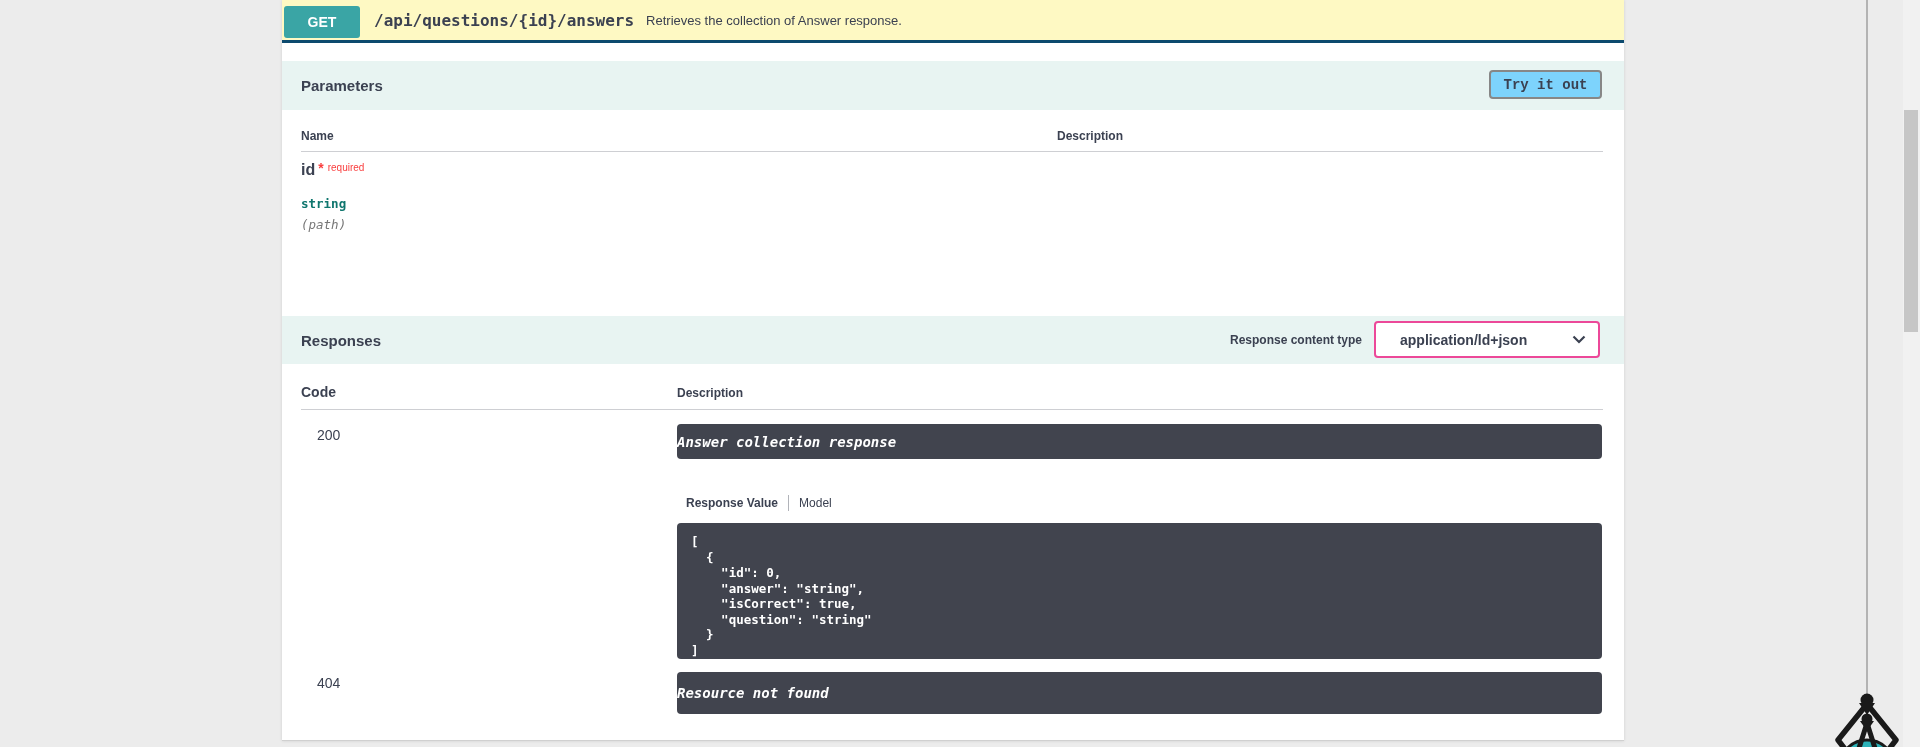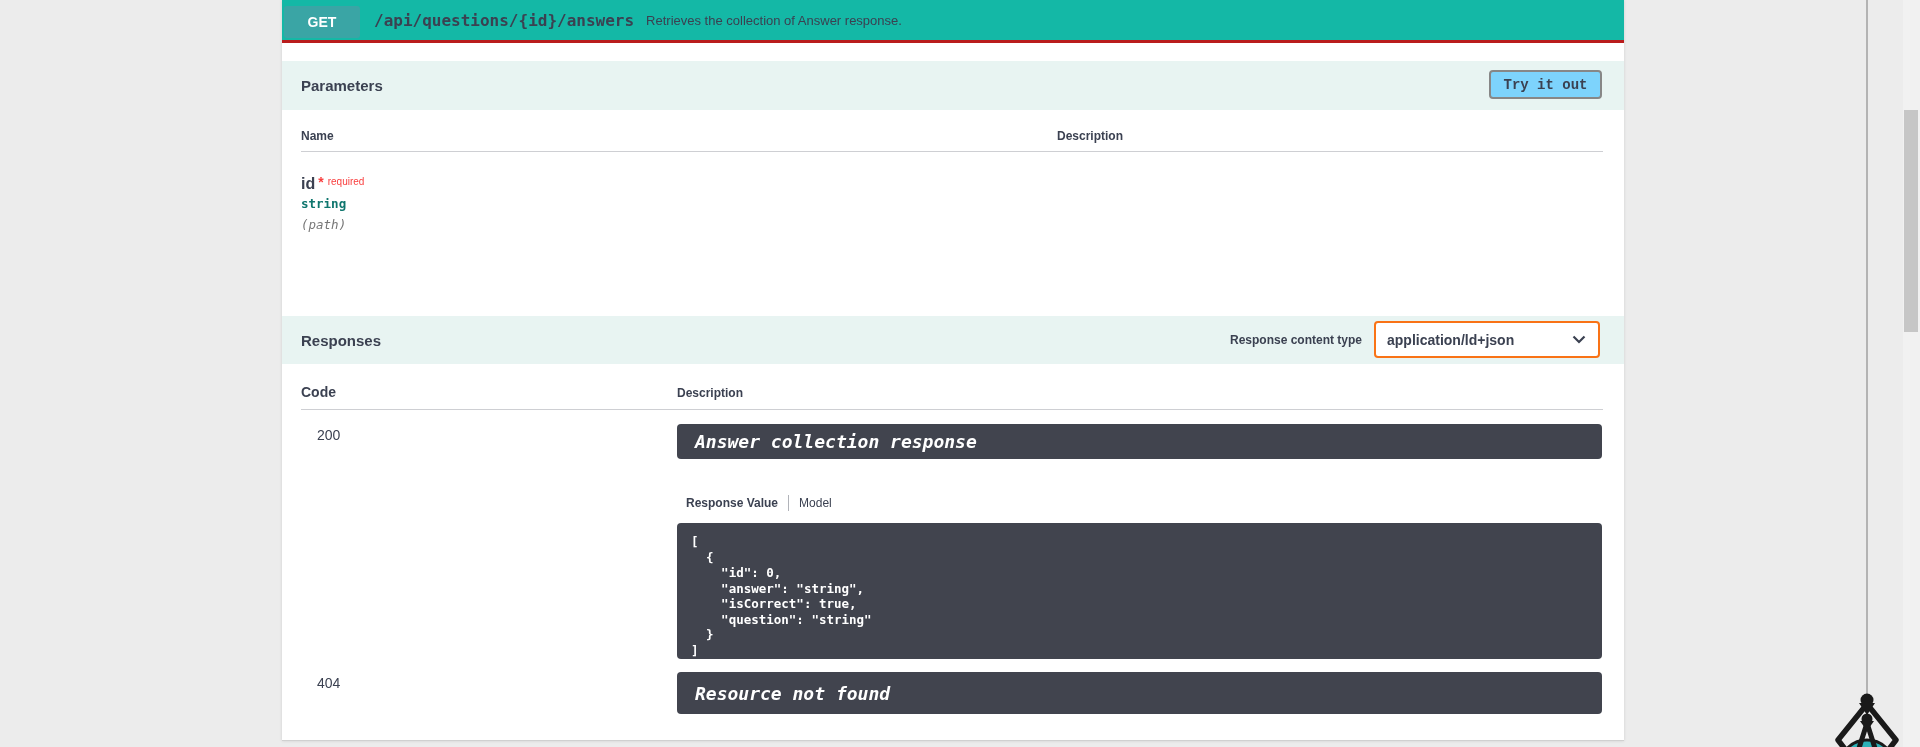--- a/index.html
+++ b/index.html
@@ -16,21 +16,21 @@
   .panel {
     position:absolute; left:282px; top:0; width:1342px; height:741px;
     background:#ffffff;
     border-bottom:1px solid #d0d0d0;
     box-shadow:0 0 3px rgba(0,0,0,.12);
   }
 
   
   .summary {
     position:absolute; left:0; top:0; width:100%; height:43px;
-    background:#14b8a6; border-bottom:3px solid #b91c1c;
+    background:#fef9c3; border-bottom:3px solid #0c4a6e;
     display:flex; align-items:center; cursor:pointer;
   }
   .method-badge {
     position:absolute; left:2px; top:6px; width:76px; height:32px;
     background:#3aa5a5; border-radius:3px;
     color:#ffffff; font-weight:bold; font-size:14px;
     display:flex; align-items:center; justify-content:center;
   }
   .summary-path {
     margin-left:92px; font-size:16px; font-weight:600; color:#3b4151;
@@ -54,50 +54,50 @@
     font-size:14px; font-weight:bold; color:#3b4151; cursor:pointer;
   }
 
   .content-type-wrap {
     position:absolute; right:24px; top:5px; height:37px;
     display:flex; align-items:center;
   }
   .content-type-label { font-size:12px; font-weight:bold; color:#3b4151; margin-right:12px; }
   .content-type-select {
     width:226px; height:37px; background:#ffffff;
-    border:2px solid #f97316; border-radius:4px;
+    border:2px solid #ec4899; border-radius:4px;
     display:flex; align-items:center; cursor:pointer;
-    padding:0 12px 0 11px;
+    padding:0 12px 0 24px;
   }
   .content-type-value { flex:1; font-size:14px; font-weight:bold; color:#3b4151; }
 
   
   .th { position:absolute; font-size:12px; font-weight:bold; color:#3b4151; }
   .th-lg { font-size:14px; }
   .rule {
     position:absolute; left:19px; width:1302px; height:0;
     border-bottom:1px solid rgba(59,65,81,.25);
   }
 
   
-  .param-name { position:absolute; left:19px; top:174px; font-size:16px; font-weight:bold; color:#3b4151;text-align:right; }
+  .param-name { position:absolute; left:19px; top:160px; font-size:16px; font-weight:bold; color:#3b4151;text-align:right; }
   .req-star { color:#f93e3e; font-size:14px; margin-left:3px; vertical-align:2px; }
   .req-label { color:#f93e3e; font-size:10px; font-weight:normal; margin-left:4px; vertical-align:4px; }
   .param-type { position:absolute; left:19px; top:196px; font-size:12.5px; font-weight:bold; color:#0f766e; }
   .param-in   { position:absolute; left:19px; top:217px; font-size:12.5px; font-style:italic; color:#777777; }
 
   
   .resp-code { position:absolute; left:35px; font-size:14px; color:#3b4151; }
   .dark-box {
     position:absolute; left:395px; width:925px;
     background:#41444e; border-radius:4px;
     color:#ffffff; font-family:"DejaVu Sans Mono", monospace;
     display:flex; align-items:center;
   }
-  .dark-box.msg { padding-left:18px; font-size:18px; font-style:italic; font-weight:600; }
+  .dark-box.msg { font-size:14px; font-style:italic; font-weight:600; }
 
   .tabs { position:absolute; left:404px; top:494px; display:flex; align-items:center; height:18px; }
   .tab { font-size:12px; color:#3b4151; cursor:pointer; }
   .tab.active { font-weight:bold; }
   .tab-divider { width:1px; height:16px; background:rgba(59,65,81,.4); margin:0 10px; }
 
   .code-box {
     position:absolute; left:395px; top:523px; width:925px; height:136px;
     background:#41444e; border-radius:4px; overflow:hidden;
   }

